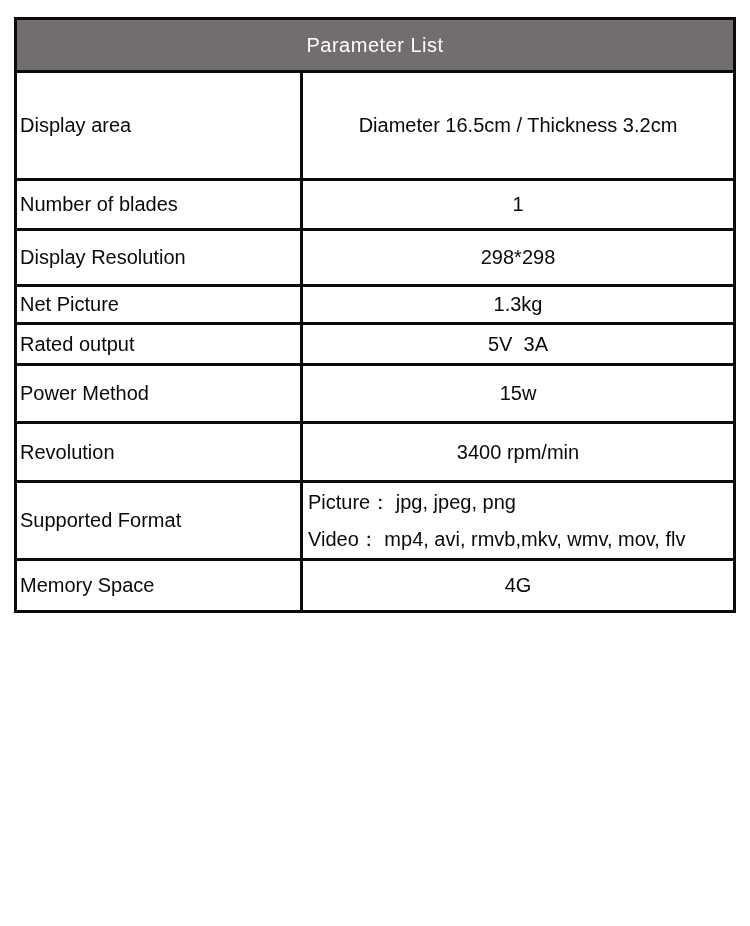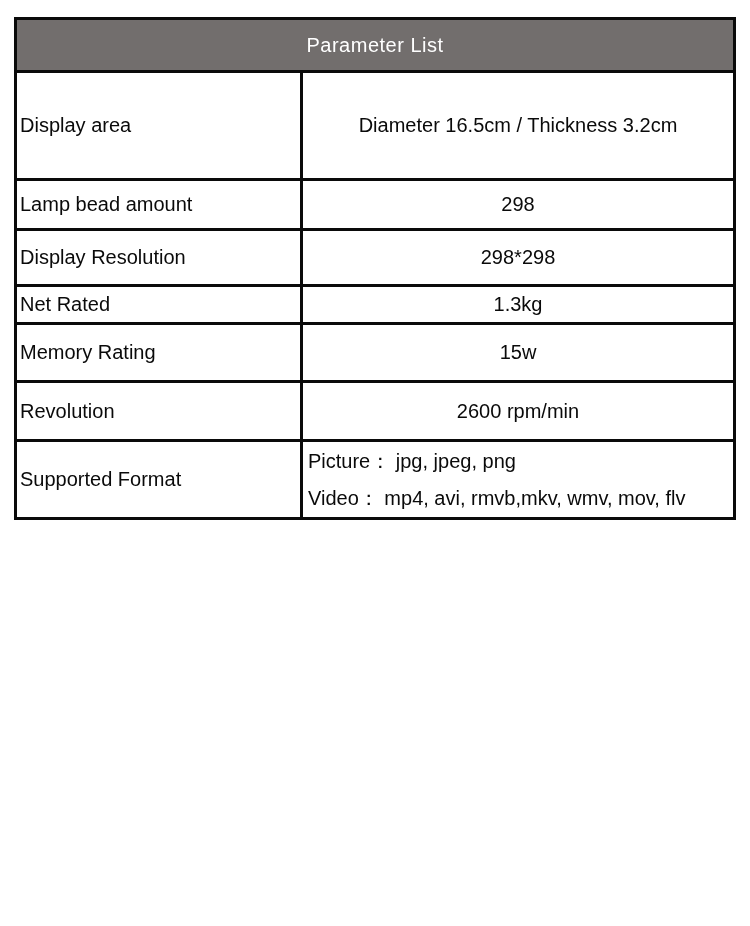--- a/index.html
+++ b/index.html
@@ -89,40 +89,48 @@
     <thead>
       <tr>
         <td class="title-cell" colspan="2" style="background: rgb(114, 110, 109); color: rgb(255, 255, 255);">Parameter List</td>
       </tr>
     </thead>
     <tbody>
       <tr class="r1">
         <td class="label-cell">Display area</td>
         <td class="value-cell">Diameter 16.5cm / Thickness 3.2cm</td>
       </tr>
-      <tr class="r3">
-        <td class="label-cell">Lamp bead amount</td>
-        <td class="value-cell">298</td>
+      <tr class="r2">
+        <td class="label-cell">Number of blades</td>
+        <td class="value-cell">1</td>
       </tr>
       <tr class="r4">
         <td class="label-cell">Display Resolution</td>
         <td class="value-cell">298*298</td>
       </tr>
       <tr class="r7">
-        <td class="label-cell">Net Rated</td>
+        <td class="label-cell">Net Picture</td>
         <td class="value-cell">1.3kg</td>
       </tr>
+      <tr class="r8">
+        <td class="label-cell">Rated output</td>
+        <td class="value-cell">5V  3A</td>
+      </tr>
       <tr class="r9">
-        <td class="label-cell">Memory Rating</td>
+        <td class="label-cell">Power Method</td>
         <td class="value-cell">15w</td>
       </tr>
       <tr class="r10">
         <td class="label-cell">Revolution</td>
-        <td class="value-cell">2600 rpm/min</td>
+        <td class="value-cell">3400 rpm/min</td>
       </tr>
       <tr class="r12 row-format">
         <td class="label-cell">Supported Format</td>
         <td class="value-cell">Picture： jpg, jpeg, png
 Video： mp4, avi, rmvb,mkv, wmv, mov, flv</td>
       </tr>
+      <tr class="r13">
+        <td class="label-cell">Memory Space</td>
+        <td class="value-cell">4G</td>
+      </tr>
     </tbody>
   </table>
 </div>
 
 </body></html>

